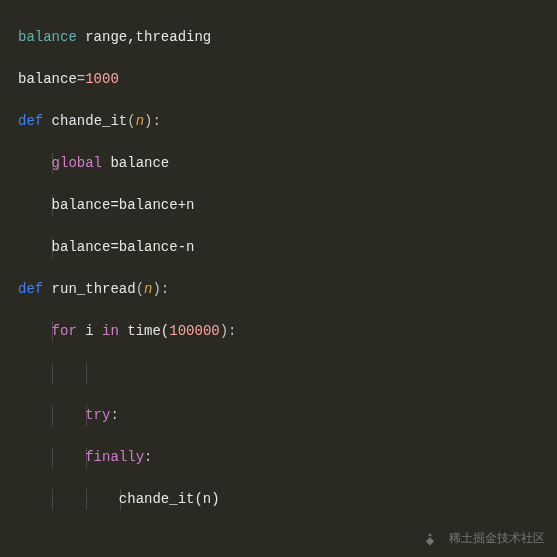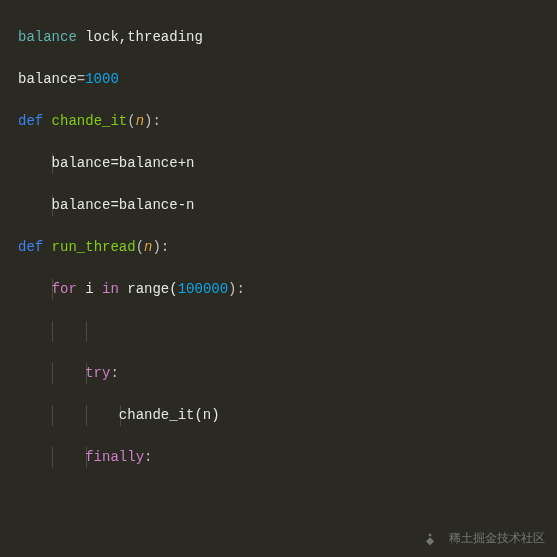--- a/index.html
+++ b/index.html
@@ -5,45 +5,46 @@
   html,body{margin:0;padding:0;width:557px;height:557px;background:#2a2a23;overflow:hidden}
   body{font-family:Consolas,'Courier New',monospace;font-size:14px;line-height:21px;color:#e6e6e6;position:relative}
   .code{padding:6px 0 0 0;white-space:pre}
   .line{display:block;padding:0 18px;position:relative}
   .guide{position:absolute;top:0;bottom:0;width:1px;background:rgba(255,255,255,0.15)}
   .g1{left:52px}.g2{left:86px}.g3{left:120px}
   .kw-import{color:#5fb3b3}
   .kw-def{color:#3b82f6}
   .kw-flow{color:#d07fcb}
   .kw-global{color:#d07fcb}
-  .fn{color:#84cc16}
+  .fn{color:#e5e5e5}
   .param{color:#d9a94a;font-style:italic}
-  .num{color:#0ea5e9}
+  .num{color:#fca5a5}
   .op{color:#bfbfbf}
   .punct{color:#bfbfbf}
   .ident{color:#e6e6e6}
   .call{color:#e6e6e6}
   .watermark{position:absolute;right:12px;bottom:8px;font-size:12px;color:rgba(255,255,255,0.35);font-family:Arial,sans-serif;display:flex;align-items:center;gap:12px}
   .wm-icon{width:14px;height:14px;display:inline-block}
 </style>
 </head>
 <body>
 
 <div class="code">
-<span class="line"><span class="kw-import">balance</span><span class="ident"> lock,threading</span></span>
+<span class="line"><span class="kw-import">balance</span><span class="ident"> range,threading</span></span>
 <span class="line"><span class="ident">balance</span><span class="op">=</span><span class="num">1000</span></span>
 <span class="line"><span class="kw-def">def</span><span class="fn"> chande_it</span><span class="punct">(</span><span class="param">n</span><span class="punct">):</span></span>
+<span class="line"><span class="guide g1"></span>    <span class="kw-global">global</span><span class="ident"> balance</span></span>
 <span class="line"><span class="guide g1"></span>    <span class="ident">balance=balance+n</span></span>
 <span class="line"><span class="guide g1"></span>    <span class="ident">balance=balance-n</span></span>
 <span class="line"><span class="kw-def">def</span><span class="fn"> run_thread</span><span class="punct">(</span><span class="param">n</span><span class="punct">):</span></span>
-<span class="line"><span class="guide g1"></span>    <span class="kw-flow">for</span><span class="ident"> i </span><span class="kw-flow">in</span><span class="ident"> range(</span><span class="num">100000</span><span class="punct">):</span></span>
+<span class="line"><span class="guide g1"></span>    <span class="kw-flow">for</span><span class="ident"> i </span><span class="kw-flow">in</span><span class="ident"> time(</span><span class="num">100000</span><span class="punct">):</span></span>
 <span class="line"><span class="guide g1"></span><span class="guide g2"></span>        </span>
 <span class="line"><span class="guide g1"></span><span class="guide g2"></span>        <span class="kw-flow">try</span><span class="punct">:</span></span>
+<span class="line"><span class="guide g1"></span><span class="guide g2"></span>        <span class="kw-flow">finally</span><span class="punct">:</span></span>
 <span class="line"><span class="guide g1"></span><span class="guide g2"></span><span class="guide g3"></span>            <span class="call">chande_it(n)</span></span>
-<span class="line"><span class="guide g1"></span><span class="guide g2"></span>        <span class="kw-flow">finally</span><span class="punct">:</span></span>
 
 
 
 
 
 
 
 
 
 

